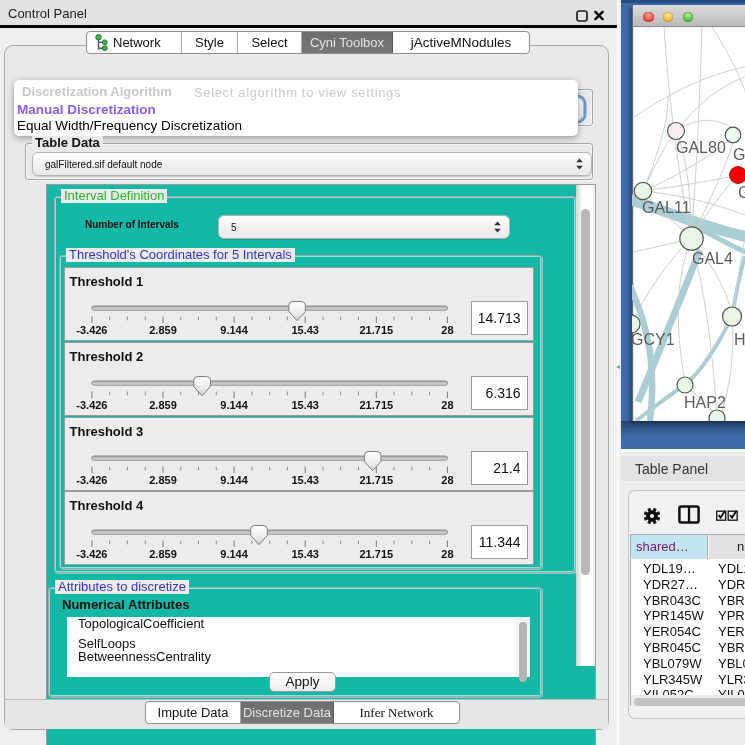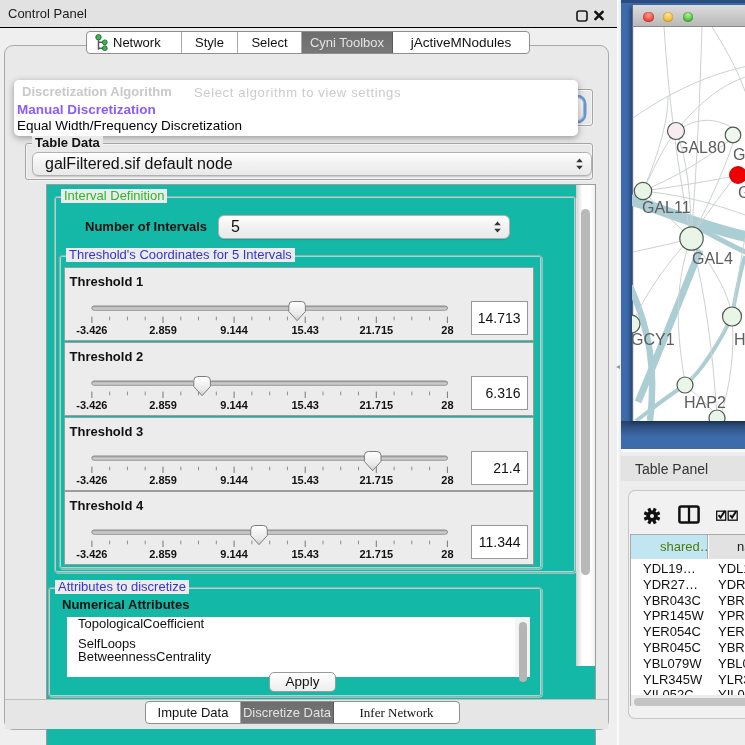--- a/index.html
+++ b/index.html
@@ -2,21 +2,21 @@
 <html><head>
 <meta charset="utf-8">
 <style>
 * { margin:0; padding:0; box-sizing:border-box; }
 html,body { width:745px; height:745px; overflow:hidden; }
 body { font-family:"Liberation Sans", sans-serif; background:#efefef; position:relative; }
 .abs { position:absolute; }
 
 
 #titlebar { left:0; top:0; width:617px; height:28px;
-  background:#e2e2e2; border-bottom:1px solid #000000;text-align:center; }
+  background:#e2e2e2; border-bottom:3px solid #000000;text-align:center; }
 #titlebar .t { position:absolute; left:8px; top:6px; font-size:13px; color:#1c1c1c; }
 
 
 .seg { position:absolute; display:flex; height:23px; background:#fff;
   border:1px solid #8f8f8f; border-radius:4px; overflow:hidden; }
 .seg .s { display:flex; align-items:center; justify-content:center;
   font-size:13px; color:#111; border-right:1px solid #aaa; height:100%; }
 .seg .s:last-child { border-right:none; }
 .seg .sel { background:linear-gradient(#6d6d6d,#787878); color:#e3e3e3; border-right-color:#5a5a5a; }
 
@@ -26,21 +26,21 @@
 
 
 .grp { position:absolute; border:1px solid #a5a5a5; border-radius:3px;
   box-shadow:inset 0 0 0 1px rgba(255,255,255,0.55), 0.5px 0.5px 0 rgba(255,255,255,0.8); }
 .grp > .gt { position:absolute; top:-8px; left:6px; background:#e9e9e9; padding:0 3px;
   font-size:13px; line-height:14px; white-space:nowrap; }
 
 
 .combo { position:absolute; background:linear-gradient(#ffffff,#f2f2f2 45%,#e9e9e9);
   border:1px solid #b2b2b2; border-radius:6px; box-shadow:0 1px 1px rgba(0,0,0,0.12);
-  font-size:16px; color:#111; }
+  font-size:10px; color:#111; }
 .combo .ct { position:absolute; left:12px; top:50%; transform:translateY(-50%); white-space:nowrap; }
 .combo .arr { position:absolute; right:7px; top:50%; transform:translateY(-50%); width:9px; }
 
 
 .tpanel { position:absolute; left:16.5px; width:470px; height:74px;
   border:1px solid #9c9c9c; background:#ececec; }
 .tpanel .tl { position:absolute; left:5px; top:6px; font-weight:bold; font-size:13px; color:#111; }
 .sld { position:absolute; left:0; top:0; }
 .th { fill:url(#thg); stroke:#7d7d7d; stroke-width:1; }
 .vbox { position:absolute; left:406px; top:33px; width:57px; height:34px; background:#fff;
@@ -137,21 +137,21 @@
      border:1px solid #9c9c9c; background:#14b8a6; overflow:hidden;">
 
   <div class="abs" style="right:0; top:0; width:19px; height:481px;
        background:linear-gradient(90deg,#d8d8d8,#ffffff 30%,#ffffff 75%,#efefef); border-left:1px solid #cfcfcf;"></div>
   <div class="abs" style="right:5px; top:24px; width:9px; height:366px; background:#b9b9b9; border-radius:4.5px;"></div>
 
   <div class="grp" style="left:7px; top:11px; width:522px; height:377px; border-color:#a8a8a8;">
     <span class="gt" style="background:#ececec; color:#27ba27;">Interval Definition</span>
   </div>
 
-  <div class="abs bold" style="left:38px; top:34px; font-size:13px; color:#111;">Number of Intervals</div>
+  <div class="abs bold" style="left:38px; top:34px; font-size:10px; color:#111;">Number of Intervals</div>
   <div class="combo" style="left:171px; top:30px; width:292px; height:24px;">
     <span class="ct">5</span>
     <svg class="arr" width="8" height="13" viewBox="0 0 9 14">
       <path d="M4.5 1 L8 5.2 L1 5.2 Z" fill="#333"></path>
         <path d="M4.5 13 L1 8.8 L8 8.8 Z" fill="#333"></path>
     </svg>
   </div>
 
   <div class="grp" style="left:12px; top:70px; width:483px; height:314px; border-color:#a8a8a8;">
     <span class="gt" style="background:#ececec; color:#3434d3;">Threshold's Coordinates for 5 Intervals</span>
@@ -310,21 +310,21 @@
   </svg>
   <svg class="abs" style="left:87px; top:18px;" width="24" height="12" viewBox="0 0 24 12">
     <rect x="0.7" y="2.2" width="9" height="9" fill="none" stroke="#111" stroke-width="1.3"></rect>
     <path d="M2.6 6.1 L4.6 8.6 L9 1.7" stroke="#111" stroke-width="1.9" fill="none"></path>
     <rect x="12.2" y="2.2" width="9" height="9" fill="none" stroke="#111" stroke-width="1.3"></rect>
     <path d="M14.1 6.1 L16.1 8.6 L20.5 1.7" stroke="#111" stroke-width="1.9" fill="none"></path>
   </svg>
 </div>
 
 <div class="abs" style="left:630px; top:534px; width:115px; height:172px; border-left:1px solid #aaa; border-top:1px solid #aaa; background:#fff; overflow:hidden; font-size:13px; color:#111;">
-  <div class="abs" style="left:0; top:0; width:77px; height:24px; background:#c2e5f2; border-right:1px solid #9ab4bd; line-height:24px; padding-left:29px; color:#4d7c0f;">shared…</div>
+  <div class="abs" style="left:0; top:0; width:77px; height:24px; background:#c2e5f2; border-right:1px solid #9ab4bd; line-height:24px; padding-left:5px; color:#701a75;">shared…</div>
   <div class="abs" style="left:78px; top:0; width:60px; height:24px; background:#e2e2e2; line-height:24px; padding-left:28px; color:#222;">na</div>
   <div class="abs" style="left:0; top:26px; width:115px;">
     <div class="row">
         <span class="c1">YDL19…</span>
         <span class="c2">YDL1</span>
       </div>
     <div class="row">
         <span class="c1">YDR27…</span>
         <span class="c2">YDR2</span>
       </div>

